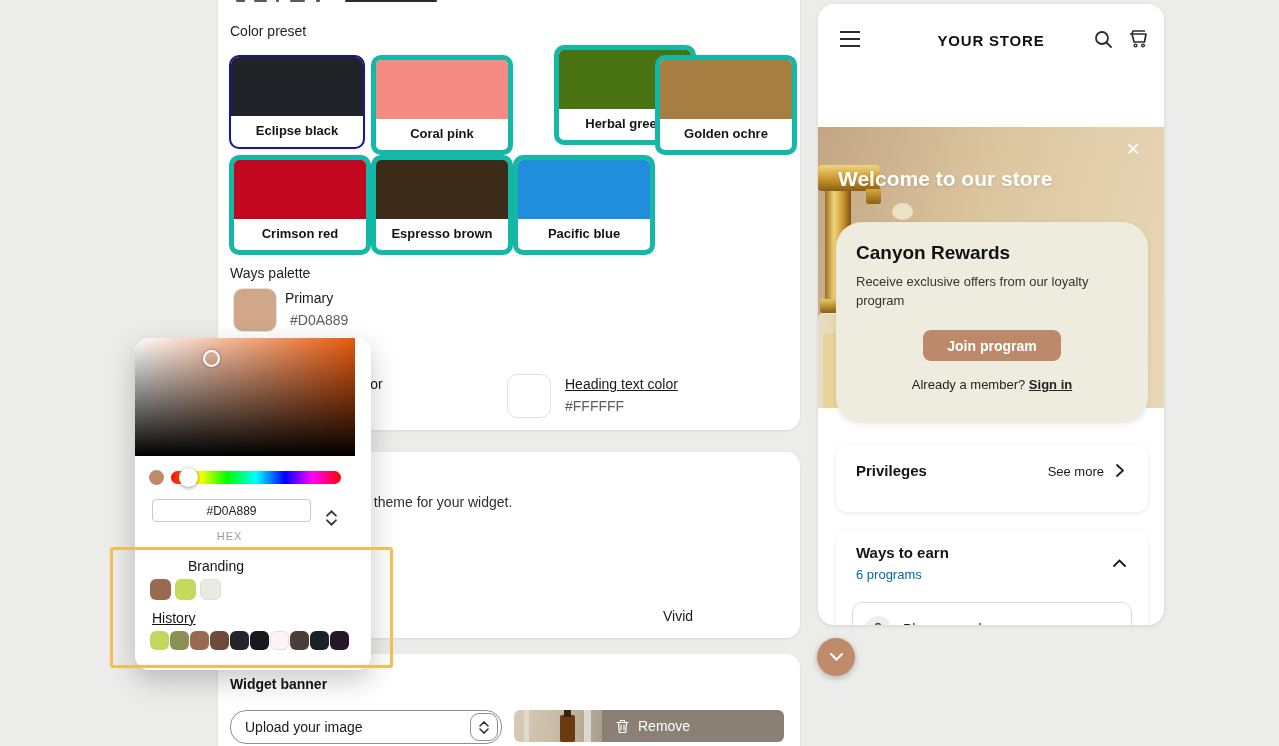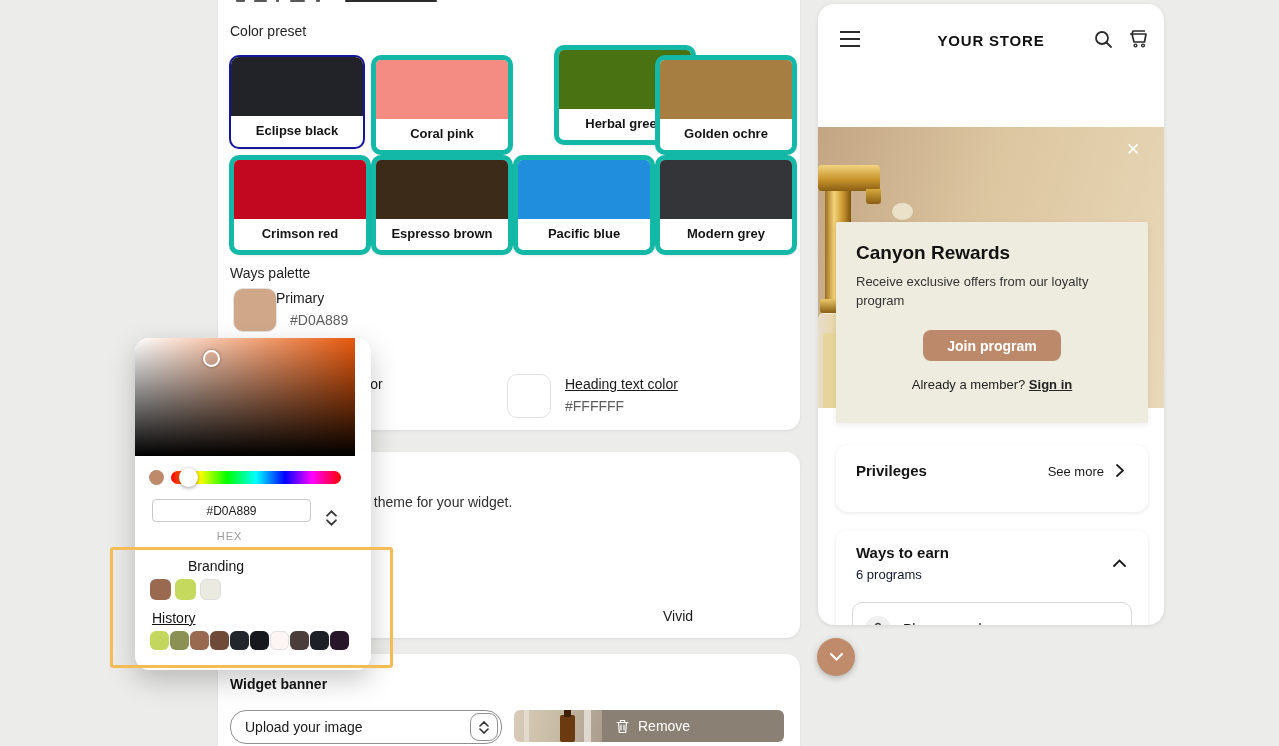--- a/index.html
+++ b/index.html
@@ -67,21 +67,21 @@
   
   .panel{position:absolute;left:818px;top:4px;width:346px;height:621px;background:#fff;border-radius:16px;
          box-shadow:0 1px 4px rgba(0,0,0,.1);overflow:hidden;}
   .store-title{position:absolute;left:0;top:28px;width:100%;text-align:center;font-size:15px;font-weight:bold;
          letter-spacing:.8px;color:#111;}
   .banner{position:absolute;left:0;top:123px;width:346px;height:281px;overflow:hidden;
          background:linear-gradient(105deg,#c3a583,#dcc6a0 45%,#e9d8b8);}
   .welcome{position:absolute;left:20px;top:40px;font-size:21px;font-weight:bold;color:#fff;
          text-shadow:0 1px 2px rgba(120,90,40,.25);}
   .rew-card{position:absolute;left:18px;top:218px;width:312px;height:201px;background:#edecdf;
-         border-radius:2px;box-shadow:0 2px 6px rgba(0,0,0,.08);}
+         border-radius:26px;box-shadow:0 2px 6px rgba(0,0,0,.08);}
   .join-btn{position:absolute;left:87px;top:108px;width:138px;height:31px;background:#BC8A6A;border:none;
          border-radius:8px;color:#fff;font-size:14px;font-weight:bold;cursor:pointer;font-family:"Liberation Sans",sans-serif;}
   .member-line{position:absolute;left:0;top:155px;width:100%;text-align:center;font-size:13px;color:#222;}
   .sub-card{position:absolute;left:18px;width:312px;background:#fff;border-radius:12px;
          box-shadow:0 1px 4px rgba(0,0,0,.1);}
   .list-card{position:absolute;left:16px;top:72px;width:278px;height:56px;border:1px solid #d9d9d9;border-radius:10px;}
   .fab{position:absolute;left:817px;top:638px;width:38px;height:38px;border-radius:50%;background:#BF8B6B;
        box-shadow:0 2px 6px rgba(0,0,0,.25);display:flex;align-items:center;justify-content:center;cursor:pointer;z-index:3;}
 
   svg{display:block;}
@@ -125,29 +125,25 @@
       <div class="tile-label">Crimson red</div>
     </div>
     <div class="tile" style="left:153px;top:179px;">
       <div class="tile-swatch" style="background: rgb(59, 43, 24);"></div>
       <div class="tile-label">Espresso brown</div>
     </div>
     <div class="tile" style="left:295px;top:179px;">
       <div class="tile-swatch" style="background: rgb(32, 142, 220);"></div>
       <div class="tile-label">Pacific blue</div>
     </div>
-    <div class="tile" style="left:437px;top:179px;">
-      <div class="tile-swatch" style="background: rgb(52, 53, 57);"></div>
-      <div class="tile-label">Modern grey</div>
-    </div>
 
     <div class="sec-label abs" style="left:12px;top:289px;">Ways palette</div>
 
     <div class="pal-swatch" style="left: 15px; top: 312px; background: rgb(208, 168, 137);"></div>
-    <div class="pal-name" style="left:58px;top:314px;">Primary</div>
+    <div class="pal-name" style="left:67px;top:314px;">Primary</div>
     <div class="pal-hex" style="left:72px;top:336px;">#D0A889</div>
 
     <div class="pal-name" style="left:72px;top:400px;">Body text color</div>
 
     <div class="pal-swatch" style="left:289px;top:398px;background:#FFFFFF;"></div>
     <div class="pal-name" style="left:347px;top:400px;text-decoration:underline;">Heading text color</div>
     <div class="pal-hex" style="left:347px;top:422px;">#FFFFFF</div>
   </div>
 
   <div class="card" style="left:218px;top:452px;width:582px;height:186px;">
@@ -253,20 +249,21 @@
     <div class="banner">
 
       <div class="abs" style="left:0;top:38px;width:62px;height:26px;border-radius:4px;background:linear-gradient(#f2d480,#c8952c 55%,#8a5e14);"></div>
       <div class="abs" style="left:48px;top:62px;width:15px;height:15px;background:linear-gradient(#d7a93d,#8a5e14);border-radius:0 0 3px 3px;"></div>
       <div class="abs" style="left:7px;top:64px;width:26px;height:112px;background:linear-gradient(90deg,#9a6d1d,#f3d27a 35%,#c8952c 70%,#7c5310);"></div>
       <div class="abs" style="left:2px;top:172px;width:36px;height:14px;background:linear-gradient(#e9c869,#8a5e14);border-radius:3px;"></div>
       <div class="abs" style="left:0;top:186px;width:46px;height:218px;background:linear-gradient(90deg,rgba(255,255,255,.55),#e9d8a4 40%,#d9c083);border:1px solid rgba(255,255,255,.5);border-radius:6px 6px 0 0;"></div>
       <div class="abs" style="left:5px;top:206px;width:36px;height:198px;background:#e7d49b;border-radius:4px;"></div>
       <div class="abs" style="left:74px;top:76px;width:21px;height:17px;border-radius:50%;background:#ebe0c8;"></div>
 
+      <div class="welcome">Welcome to our store</div>
       <div class="abs" style="left:304px;top:12px;width:22px;height:22px;color:#fff;font-size:17px;line-height:22px;text-align:center;cursor:pointer;">✕</div>
     </div>
 
     <div class="rew-card">
       <div class="abs" style="left:20px;top:20px;font-size:19px;font-weight:bold;color:#121212;">Canyon Rewards</div>
       <div class="abs" style="left:20px;top:50px;width:278px;font-size:13px;line-height:19px;color:#333;overflow-wrap:anywhere;">Receive exclusive offers from our loyalty program</div>
       <button class="join-btn">Join program</button>
       <div class="member-line">
         <span>Already a member?</span>
         <span style="font-weight:bold;text-decoration:underline;cursor:pointer;">Sign in</span>
@@ -278,21 +275,21 @@
       <div class="abs" style="right:44px;top:19px;font-size:13px;color:#1a1a1a;cursor:pointer;">See more</div>
       <div class="abs" style="right:24px;top:19px;">
         <svg width="8" height="13" viewBox="0 0 8 13">
             <path d="M1 1 L7 6.5 L1 12" fill="none" stroke="#1a1a1a" stroke-width="1.8" stroke-linecap="round"></path>
           </svg>
       </div>
     </div>
 
     <div class="sub-card" style="top:526px;height:140px;">
       <div class="abs" style="left:20px;top:14px;font-size:15px;font-weight:bold;color:#141414;">Ways to earn</div>
-      <div class="abs" style="left:20px;top:37px;font-size:13px;color:#0f172a;">6 programs</div>
+      <div class="abs" style="left:20px;top:37px;font-size:13px;color:#0369a1;">6 programs</div>
       <div class="abs" style="right:22px;top:29px;cursor:pointer;">
         <svg width="13" height="8" viewBox="0 0 13 8">
             <path d="M1 7 L6.5 1.5 L12 7" fill="none" stroke="#1a1a1a" stroke-width="1.8" stroke-linecap="round"></path>
           </svg>
       </div>
       <div class="list-card">
         <div class="abs" style="left:12px;top:13px;width:26px;height:26px;border-radius:50%;background:#efefef;display:flex;align-items:center;justify-content:center;">
           <svg width="12" height="14" viewBox="0 0 12 14">
               <rect x="1.5" y="6" width="9" height="7" rx="1.5" fill="none" stroke="#444" stroke-width="1.4"></rect>
               <path d="M3.5 6 V4 a2.5 2.5 0 0 1 5 0 V6" fill="none" stroke="#444" stroke-width="1.4"></path>

